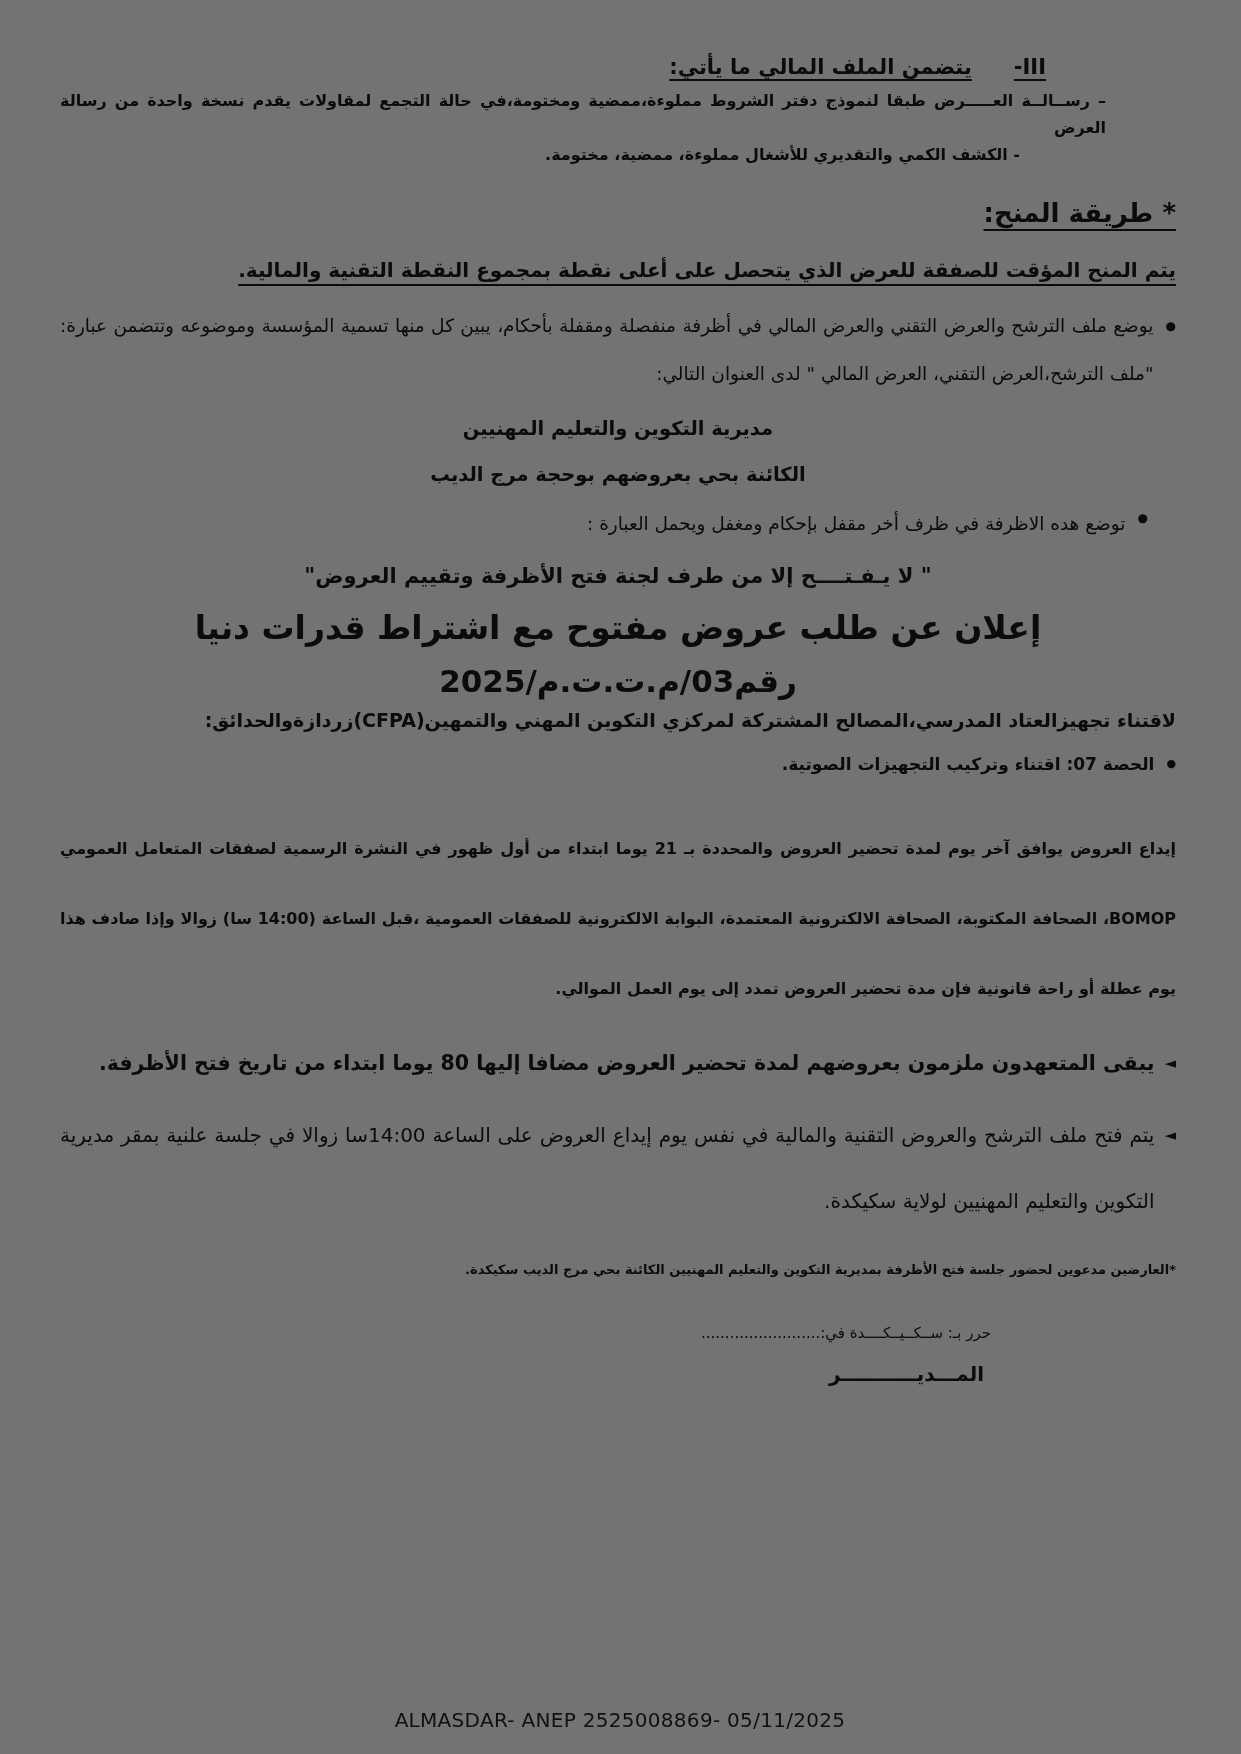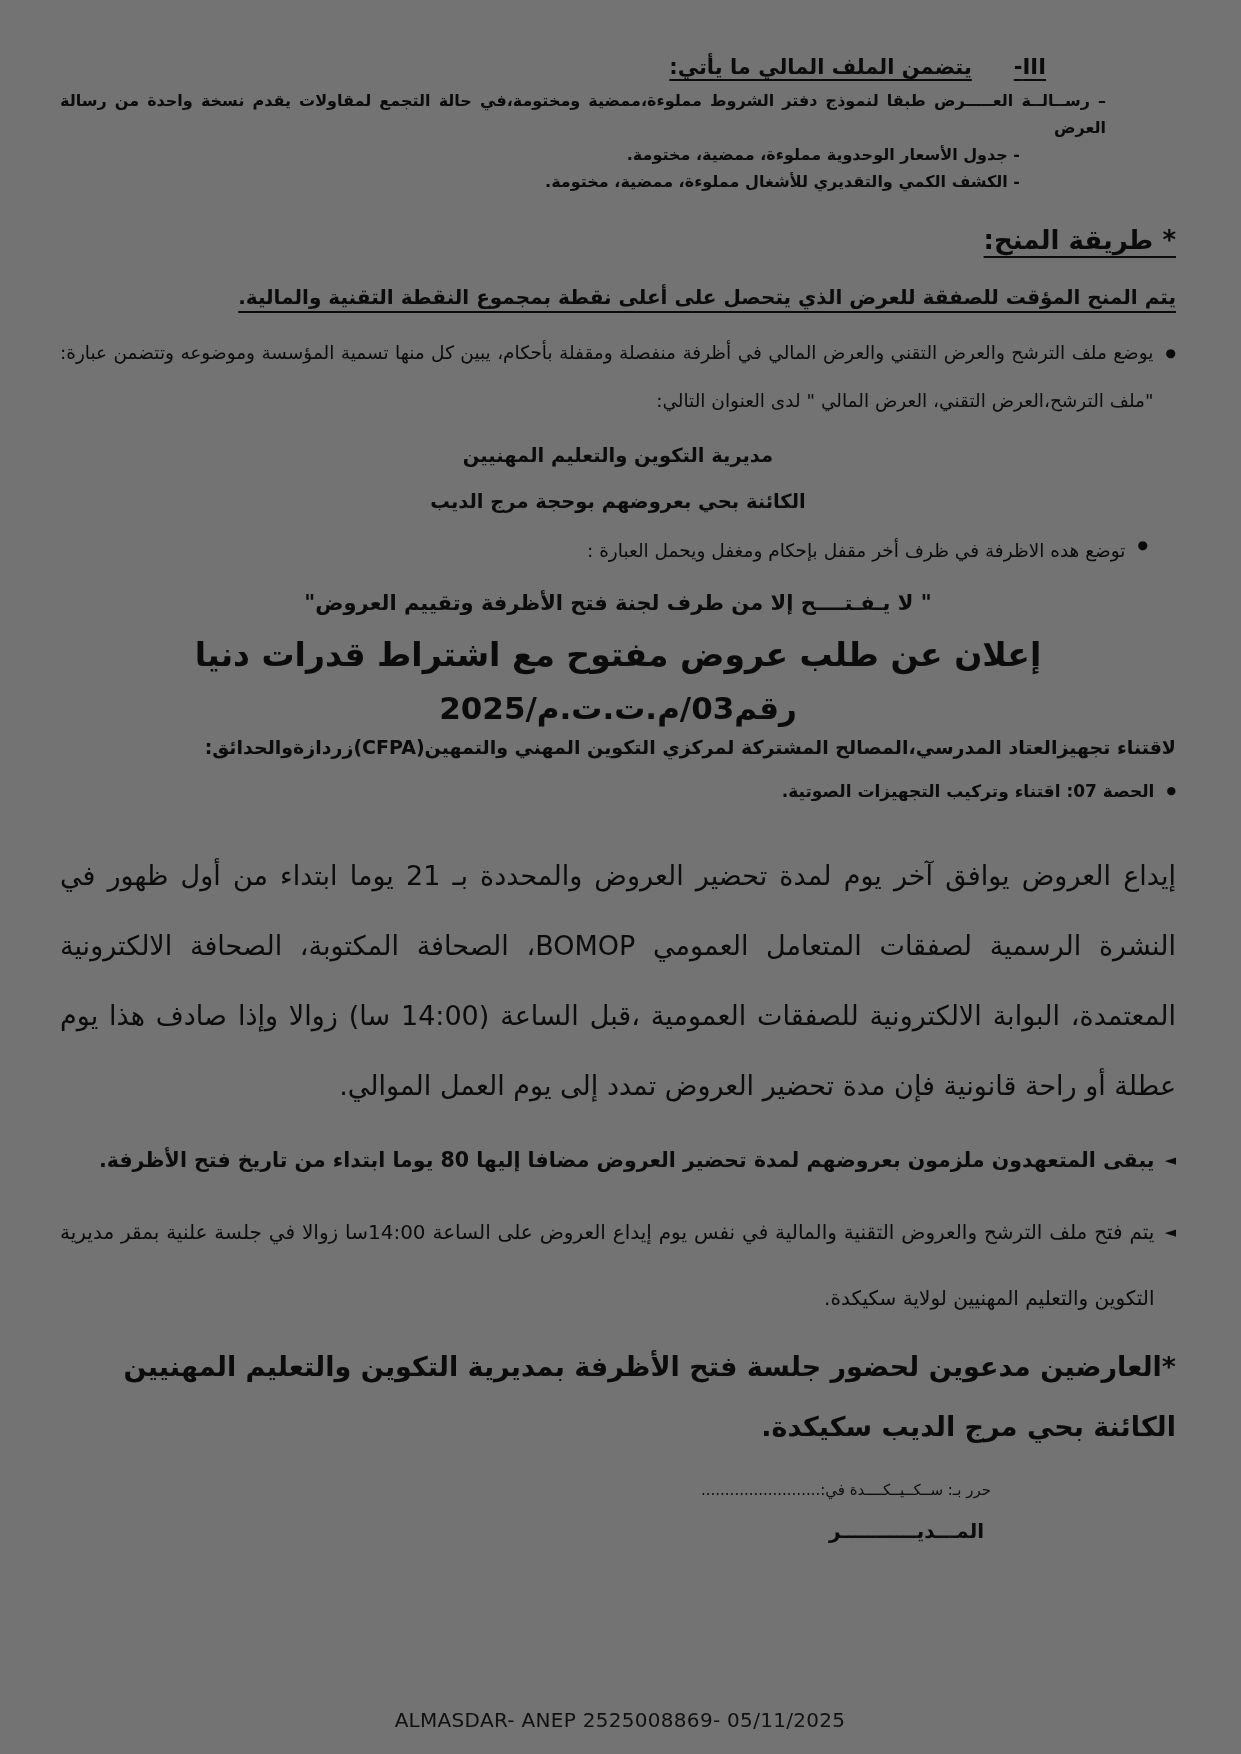--- a/index.html
+++ b/index.html
@@ -51,50 +51,49 @@
   .quote { text-align: center; font-size: 21px; font-weight: bold; margin-top: 24px; }
 
   .main-title { text-align: center; font-size: 33px; font-weight: bold; margin-top: 20px; }
   .main-num   { text-align: center; font-size: 31px; font-weight: bold; margin-top: 16px; }
   .subject    { font-size: 19px; font-weight: bold; margin-top: 10px; text-align: right; }
 
   .lot { margin-top: 20px; font-size: 17px; font-weight: bold; line-height: 1.6; }
   .lot .bullet-marker { font-size: 11px; margin-top: 4px; }
 
   .deposit {
-    margin-top: 36px; font-size: 27px; line-height: 70px;
-    text-align: justify; font-weight: normal;
+    margin-top: 36px; font-size: 16px; line-height: 70px;
+    text-align: justify; font-weight: bold;
   }
 
   .arrow-row { margin-top: 6px; font-size: 20px; line-height: 66px; display: flex; gap: 10px; }
   .arrow-row .bullet-marker { font-size: 15px; }
   .arrow-row .bullet-text { text-align: justify; }
   .arrow-row.strong { font-weight: bold; font-size: 20.5px; }
 
-  .invite { margin-top: 6px; font-size: 27px; font-weight: bold; line-height: 60px; }
+  .invite { margin-top: 6px; font-size: 13px; font-weight: bold; line-height: 60px; }
 
   .sig-place { margin-top: 24px; font-size: 15px; padding-left: 0; padding-right: 185px; text-align: right; }
   .sig-role  { margin-top: 20px; font-size: 20px; font-weight: bold; padding-right: 192px; text-align: right; }
 
   .page-footer {
     position: absolute; bottom: 22px; left: 0; right: 1px;
     direction: ltr; text-align: center;
     font-size: 20px; font-weight: normal; color: #101010; letter-spacing: 0.3px;
   }
 </style>
 </head>
 <body>
 
 <div class="page">
 
   <div class="fin-heading">
     <span class="fin-num">III-</span><span class="fin-title">يتضمن الملف المالي ما يأتي:</span>
   </div>
   <div class="fin-item first">– رســالــة العـــــرض طبقا لنموذج دفتر الشروط مملوءة،ممضية ومختومة،في حالة التجمع لمقاولات يقدم نسخة واحدة من رسالة العرض</div>
-  <div class="fin-item sub">- جدول الأسعار الوحدوية مملوءة، ممضية، مختومة.</div>
   <div class="fin-item sub">- الكشف الكمي والتقديري للأشغال مملوءة، ممضية، مختومة.</div>
 
   <div class="award-heading">* طريقة المنح:</div>
   <div class="award-statement">يتم المنح المؤقت للصفقة للعرض الذي يتحصل على أعلى نقطة بمجموع النقطة التقنية والمالية.</div>
 
   <div class="bullet-row env1">
     <span class="bullet-marker">●</span>
     <span class="bullet-text">يوضع ملف الترشح والعرض التقني والعرض المالي في أظرفة منفصلة ومقفلة بأحكام، يبين كل منها تسمية المؤسسة وموضوعه وتتضمن عبارة: "ملف الترشح،العرض التقني، العرض المالي " لدى العنوان التالي:</span>
   </div>
 

